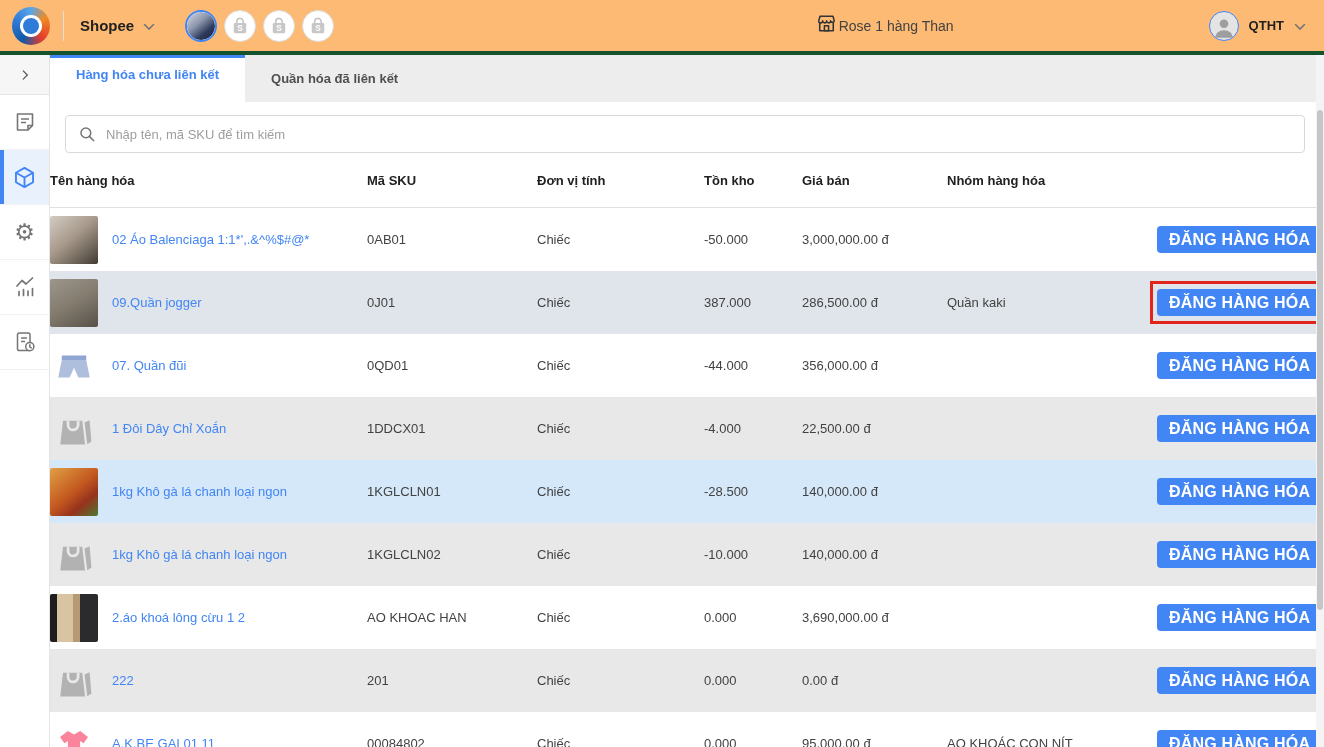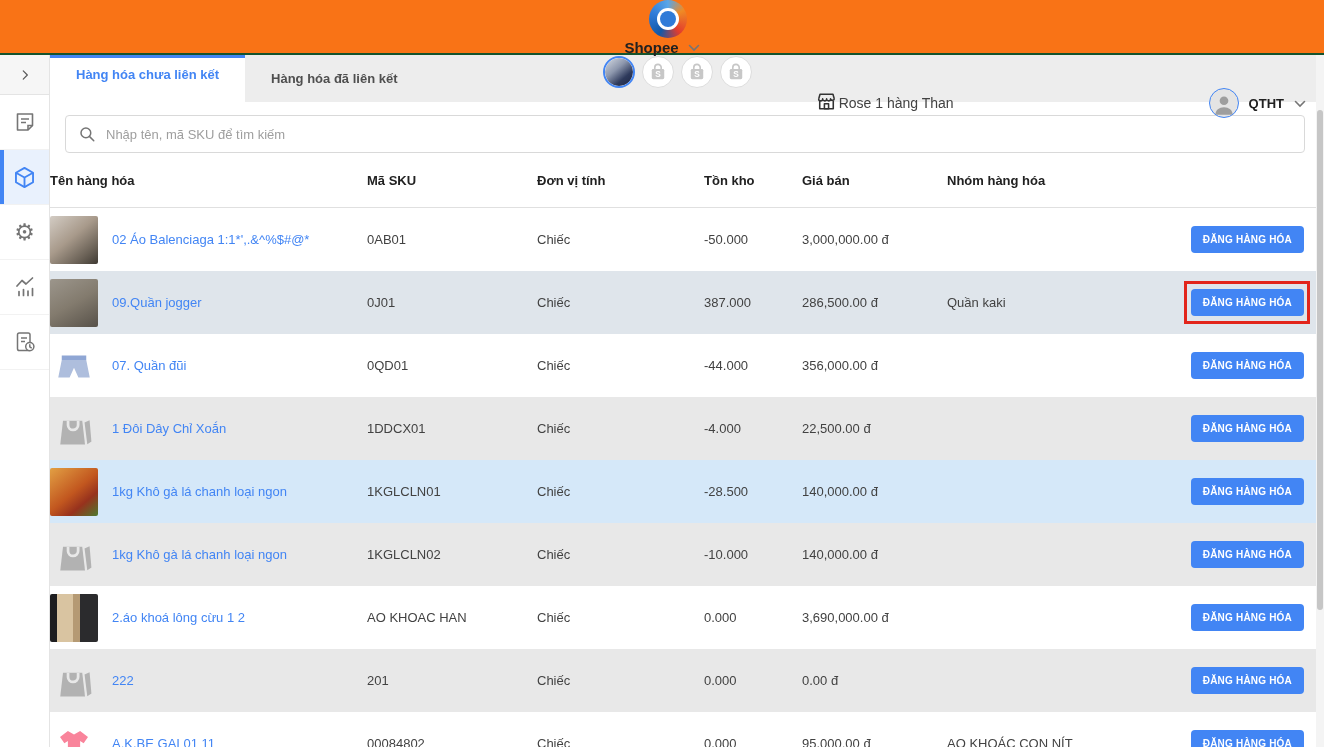--- a/index.html
+++ b/index.html
@@ -1,21 +1,21 @@
 <!DOCTYPE html>
 <html><head>
 <meta charset="utf-8">
 <style>
   * { margin:0; padding:0; box-sizing:border-box; }
   html,body { width:1324px; height:747px; overflow:hidden; background:#fff;
     font-family:"Liberation Sans", sans-serif; }
 
   
-  .topbar { position:absolute; left:0; top:0; width:1324px; height:55px; background:#f97316;
-    border-bottom:2px solid #14532d; display:flex; align-items:center; z-index:30;flex-direction:column; }
+  .topbar { position:absolute; left:0; top:0; width:1324px; height:55px; background:#fdba74;
+    border-bottom:4px solid #14532d; display:flex; align-items:center; z-index:30; }
   .logo { width:38px; height:38px; margin-left:12px; border-radius:50%;
     background:conic-gradient(from 210deg,#1258a7,#2f7bd8 80deg,#58a6e8 150deg,#f08a24 210deg,#e23c2e 290deg,#1258a7 360deg);
     position:relative; flex:0 0 auto; }
   .logo-in { position:absolute; inset:8px; background:#fff; border-radius:50%; }
   .logo-dot { position:absolute; inset:11px; background:#2f7bd8; border-radius:50%; }
   .vdiv { width:1px; height:30px; background:#e0e0e0; margin:0 16px 0 13px; }
   .channel { display:flex; align-items:center; gap:9px; cursor:pointer; }
   .channel-label { font-size:15px; font-weight:bold; color:#212121; }
   .shop-avatars { display:flex; align-items:center; gap:7px; margin-left:30px; }
   .shop-av { width:32px; height:32px; border-radius:50%; border:1px solid #ddd; background:#fff;
@@ -73,21 +73,21 @@
   .th-photo-food  { background:linear-gradient(140deg,#e2a044 0%,#c2571f 50%,#97321d 72%,#4d7a2f 100%); }
   .th-photo-coat  { background:linear-gradient(90deg,#1e1e20 0 15%,#d9c4a1 15% 48%,#b59a74 48% 62%,#2b2b2d 62% 100%); }
   .th-shorts, .th-pink-shirt { background:#fff; }
   .th-placeholder { background:transparent; }
   .cell { font-size:13px; color:#424242; }
   .c-name { padding-left:14px; color:#4285f4; text-decoration:none; cursor:pointer;
     overflow:hidden; white-space:nowrap; text-overflow:ellipsis; display:block; }
   .c-action { display:flex; justify-content:flex-end; }
   .btn-wrap { position:relative; display:inline-block; }
   .action-btn { background:#4285f4; color:#fff; border:none; border-radius:4px; height:27px;
-    padding:0 12px; font-size:10px; font-weight:bold; letter-spacing:.2px; cursor:pointer;
+    padding:0 12px; font-size:16px; font-weight:bold; letter-spacing:.2px; cursor:pointer;
     font-family:"Liberation Sans", sans-serif; white-space:nowrap; }
   .btn-wrap.annotated::after { content:""; position:absolute; top:-8px; bottom:-8px; left:-7px; right:-6px;
     border:3px solid #e2251b; pointer-events:none; }
 
   
   .scrollbar { position:absolute; right:0; top:55px; width:8px; height:692px; background:#f4f4f4; z-index:40; }
   .scroll-thumb { position:absolute; left:1px; top:55px; width:6px; height:500px; background:#c6c6c6; border-radius:3px; }
 </style>
 </head>
 <body>
@@ -198,21 +198,21 @@
     </svg>
   </div>
 </div>
 
 <div class="content">
   <div class="tabbar">
     <div class="tab active">
       <span>Hàng hóa chưa liên kết</span>
     </div>
     <div class="tab">
-      <span>Hàng hóa đã liên kết</span>
+      <span>Quần hóa đã liên kết</span>
     </div>
   </div>
 
   <div class="panel">
     <div class="searchbox">
       <svg width="18" height="18" viewBox="0 0 24 24" fill="none" stroke="#757575" stroke-width="2">
         <circle cx="10.5" cy="10.5" r="6.5"></circle>
           <path d="M15.5 15.5L21 21" stroke-linecap="round"></path>
       </svg>
       <input type="text" placeholder="Nhập tên, mã SKU để tìm kiếm" style="">

